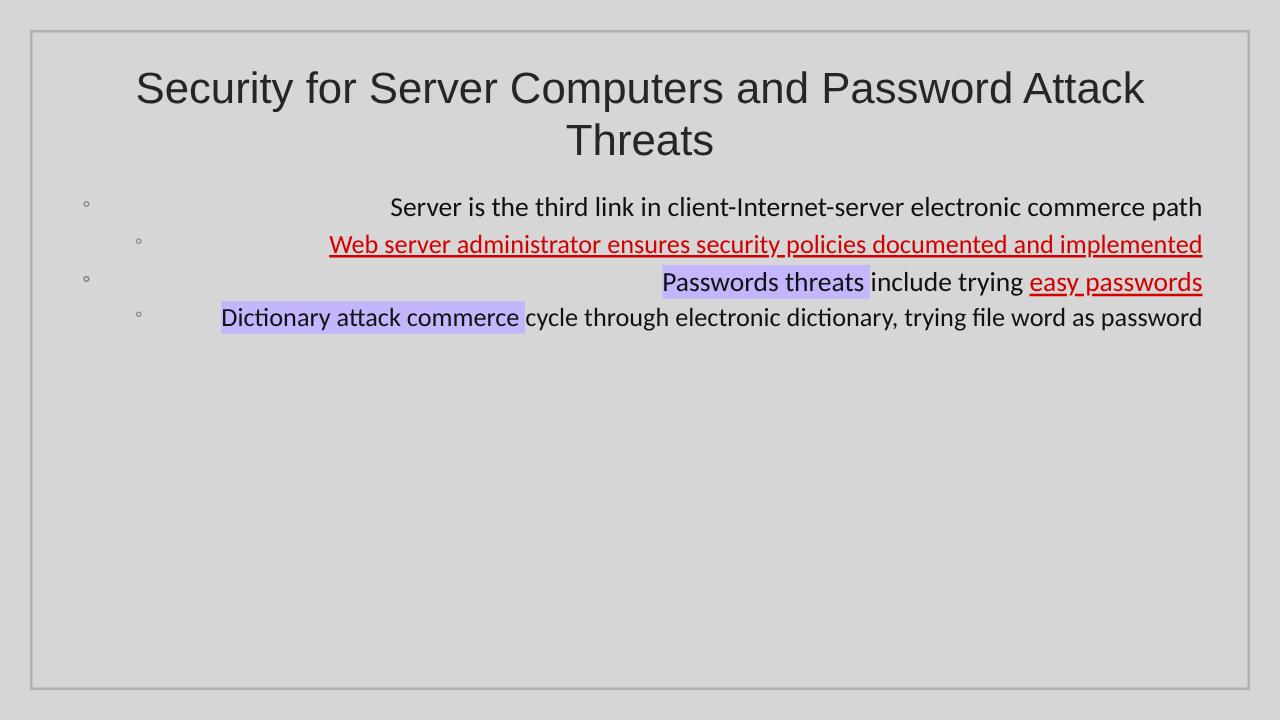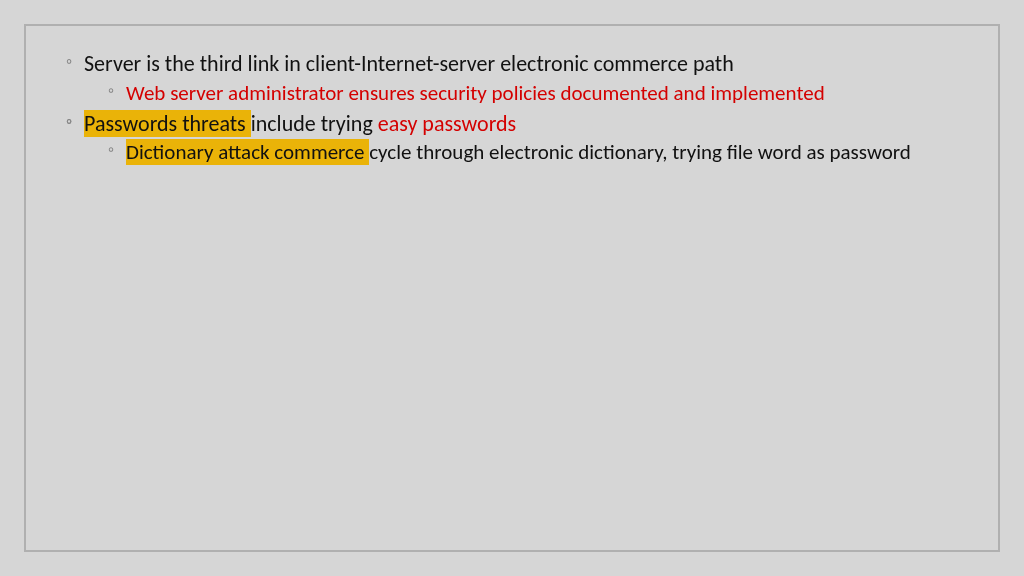--- a/index.html
+++ b/index.html
@@ -23,20 +23,21 @@
     line-height: 1.2;
     margin-bottom: 18px;
     font-family: "Gill Sans", "Gill Sans MT", "Segoe UI", sans-serif;
   }
   ul.outer {
     list-style: none;
     padding-left: 4px;
     font-size: 22px;
     line-height: 1.25;
     color: #111;
+    text-align: right;
   }
   ul.outer > li {
     position: relative;
     padding-left: 18px;
     margin-bottom: 4px;
   }
   ul.outer > li::before {
     content: "◦";
     position: absolute;
     left: 0;
@@ -55,27 +56,28 @@
     font-size: 21px;
   }
   ul.inner > li::before {
     content: "◦";
     position: absolute;
     left: 0;
     top: 0;
     color: #888;
     font-size: 17px;
   }
-  .red { color: #d40000; }
-  .hl { background: #eab308; }
+  .red { color: #d40000; text-decoration: underline; }
+  .hl { background: #c4b5fd; }
 </style>
 </head>
 <body>
 
 <div class="frame">
+  <h1 class="title">Security for Server Computers and Password Attack Threats</h1>
 
   <ul class="outer">
 
     <li>
       <span>Server is the third link in client-Internet-server electronic commerce path</span>
       <ul class="inner">
         <li>
           <span class="red">Web server administrator ensures security policies documented and implemented</span>
         </li>
       </ul>

